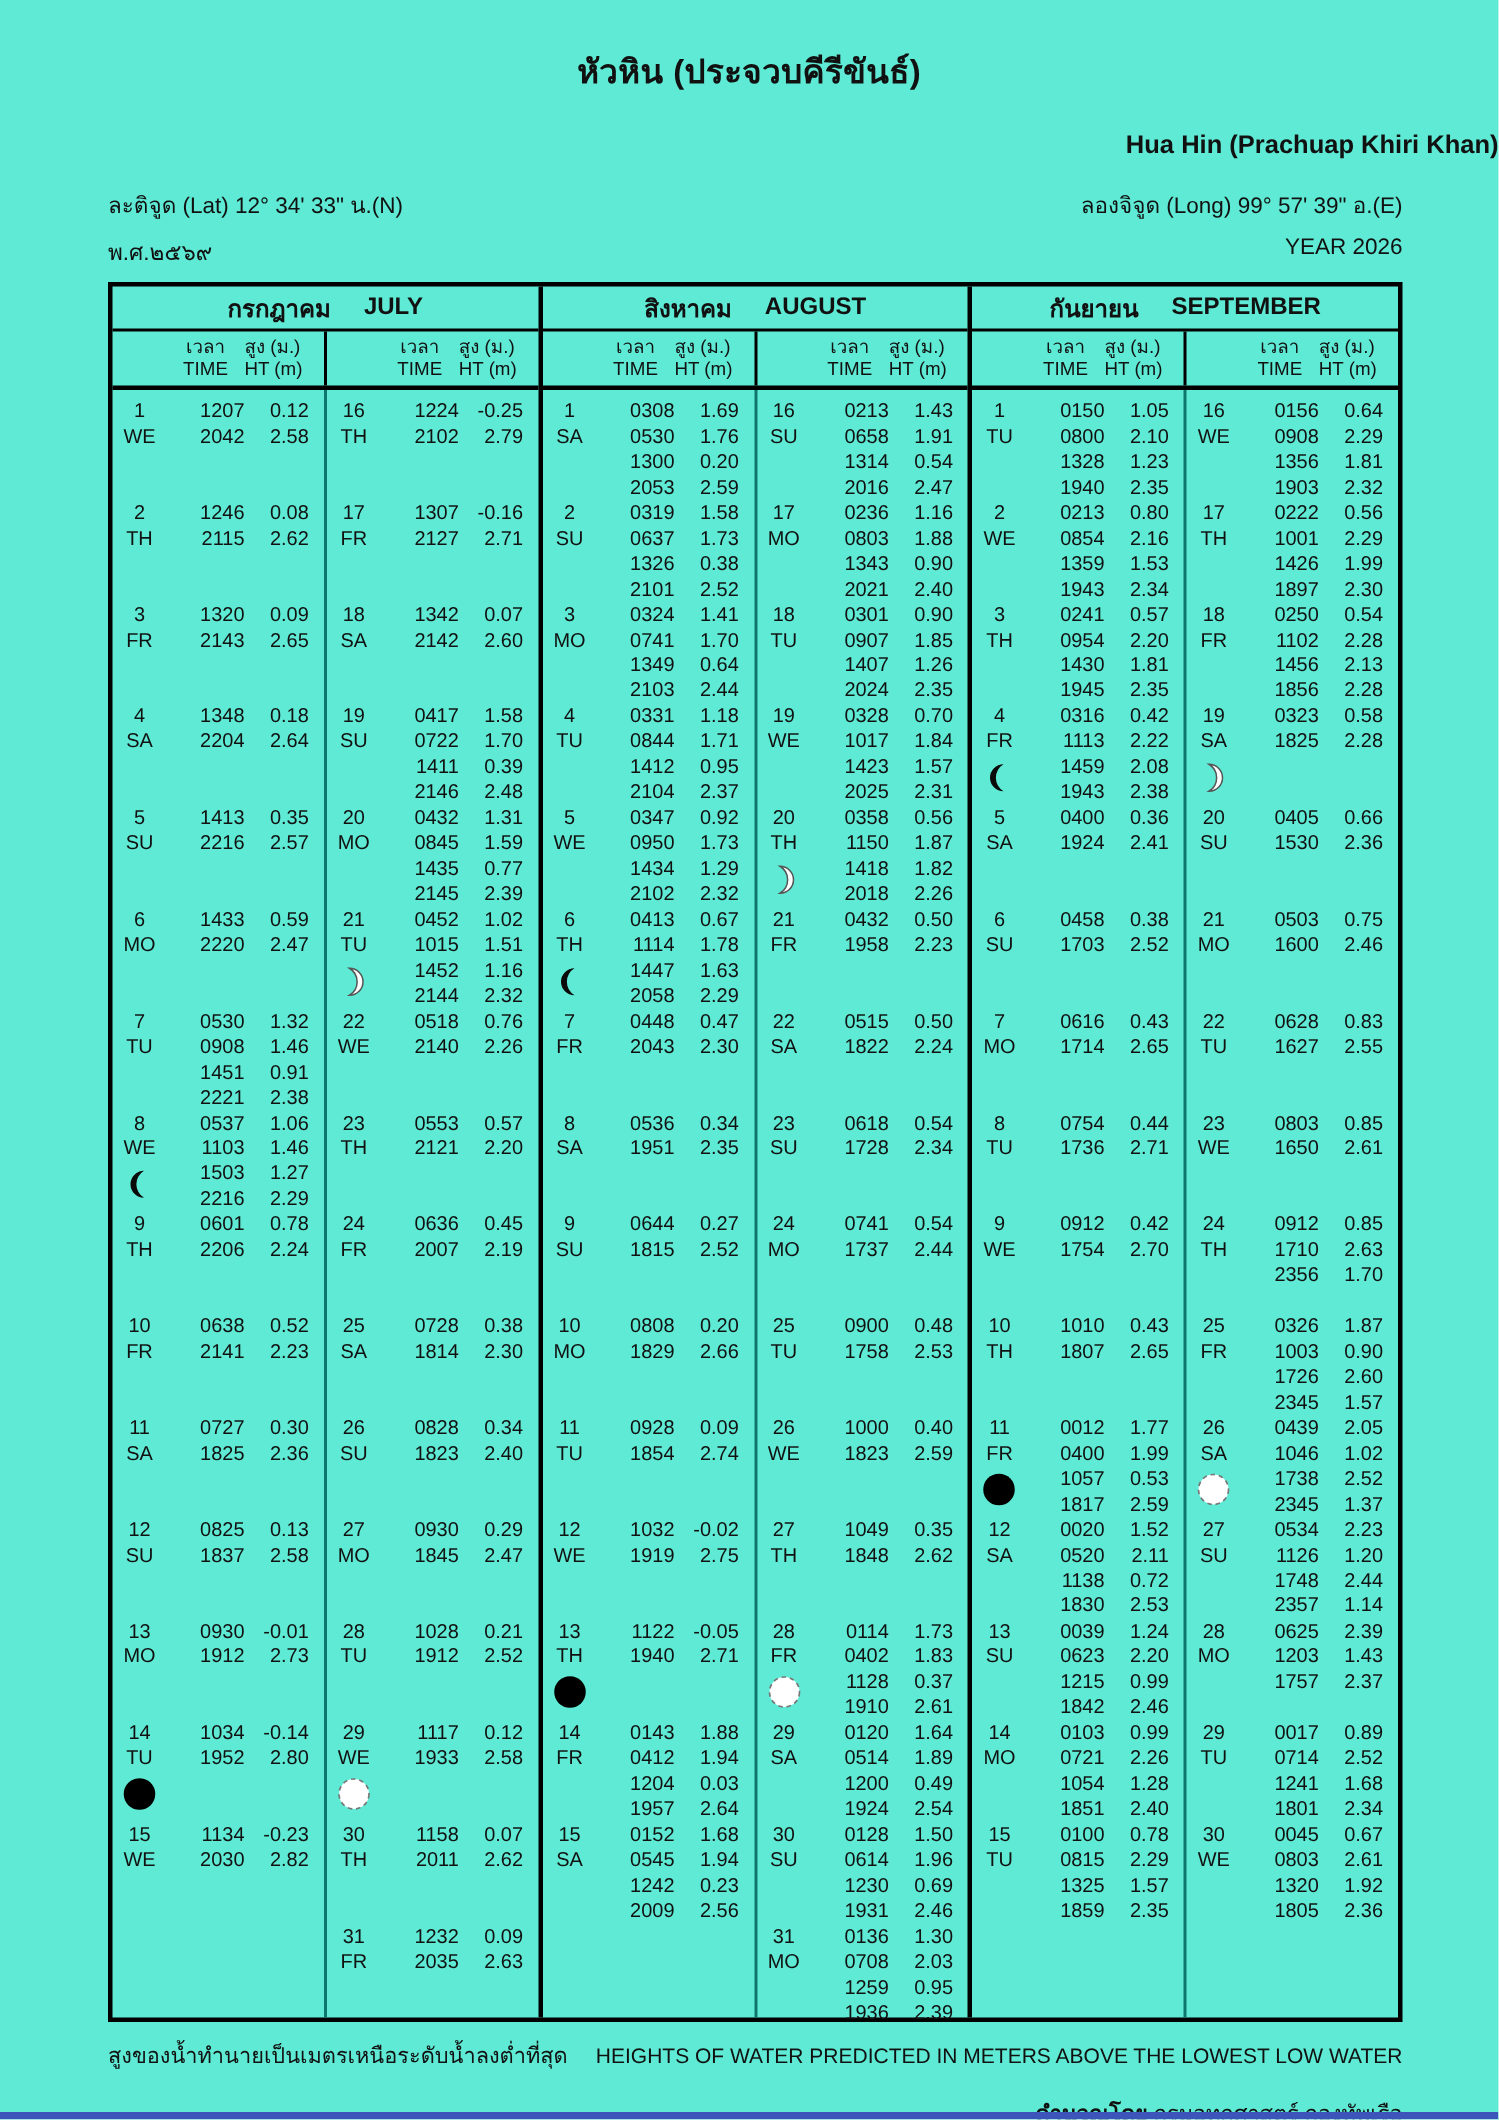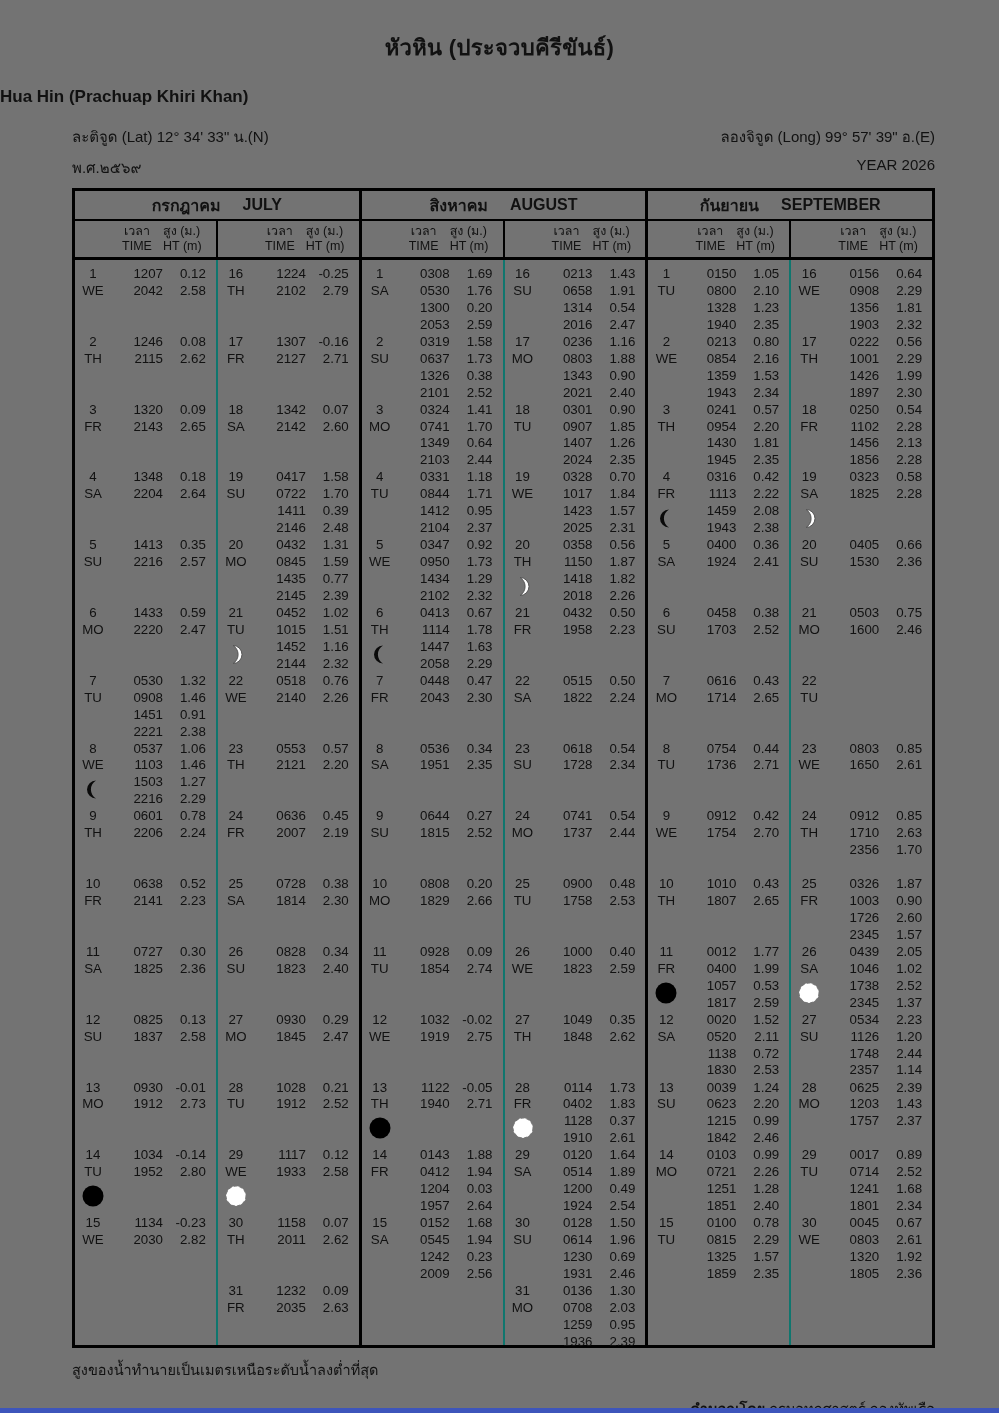--- a/index.html
+++ b/index.html
@@ -1,21 +1,21 @@
 <!DOCTYPE html>
 <html><head>
 <meta charset="utf-8">
 <style>
   html,body{margin:0;padding:0;background:#fff;}
   .page{
-    position:relative;width:999px;height:1413px;background:#737373;overflow:hidden;
+    position:relative;width:999px;height:1413px;background:#5eead4;overflow:hidden;
     font-family:"Liberation Sans","DejaVu Sans",sans-serif;color:#111;
   }
   .title-th{padding-top:30px;text-align:center;font-size:22px;font-weight:bold;letter-spacing:.3px;}
-  .title-en{margin-top:22px;text-align:left;font-size:17px;font-weight:bold;}
+  .title-en{margin-top:22px;text-align:right;font-size:17px;font-weight:bold;}
   .meta{width:863px;margin:18px 0 0 72px;display:flex;justify-content:space-between;font-size:15px;}
   .meta2{width:863px;margin:7px 0 0 72px;display:flex;justify-content:space-between;font-size:15px;}
   .tide-table{width:863px;margin:8px 0 0 72px;border:3px solid #000;display:flex;box-sizing:border-box;}
   .month{flex:1 1 0;min-width:0;}
   .month + .month{border-left:3px solid #000;}
   .m-head{height:28px;border-bottom:2px solid #000;display:flex;align-items:center;justify-content:center;gap:22px;font-size:16px;font-weight:bold;}
   .m-sub{display:flex;border-bottom:3px solid #000;}
   .sub-half{flex:1 1 0;min-width:0;display:grid;grid-template-columns:36px 52px 1fr;align-items:center;font-size:12.5px;padding:3px 0;}
   .sub-half.rt{border-left:2px solid #000;}
   .sh-time{grid-column:2;text-align:center;line-height:15px;}
@@ -1606,21 +1606,21 @@
               <div class="tides">
                 <div class="trow">
                   <span class="tt">0103</span>
                   <span class="tht">0.99</span>
                 </div>
                 <div class="trow">
                   <span class="tt">0721</span>
                   <span class="tht">2.26</span>
                 </div>
                 <div class="trow">
-                  <span class="tt">1251</span>
+                  <span class="tt">1054</span>
                   <span class="tht">1.28</span>
                 </div>
                 <div class="trow">
                   <span class="tt">1851</span>
                   <span class="tht">2.40</span>
                 </div>
               </div>
             </div>
             <div class="day" style="grid-row: 15;">
               <div class="dlab">
@@ -1771,20 +1771,30 @@
                   <span class="tt">1600</span>
                   <span class="tht">2.46</span>
                 </div>
               </div>
             </div>
             <div class="day" style="grid-row: 7;">
               <div class="dlab">
                 <span>22</span>
                 <span>TU</span>
               </div>
+              <div class="tides">
+                <div class="trow">
+                  <span class="tt">0628</span>
+                  <span class="tht">0.83</span>
+                </div>
+                <div class="trow">
+                  <span class="tt">1627</span>
+                  <span class="tht">2.55</span>
+                </div>
+              </div>
             </div>
             <div class="day" style="grid-row: 8;">
               <div class="dlab">
                 <span>23</span>
                 <span>WE</span>
               </div>
               <div class="tides">
                 <div class="trow">
                   <span class="tt">0803</span>
                   <span class="tht">0.85</span>
@@ -1960,19 +1970,20 @@
                 </div>
               </div>
             </div>
           </div>
         </div>
       </div>
     </div>
 
   <div class="foot1">
     <span class="th-note">สูงของน้ำทำนายเป็นเมตรเหนือระดับน้ำลงต่ำที่สุด</span>
+    <span class="en-note">HEIGHTS OF WATER PREDICTED IN METERS ABOVE THE LOWEST LOW WATER</span>
   </div>
   <div class="foot2">
     <span class="bold">คำนวณโดย</span><span> กรมอุทกศาสตร์ กองทัพเรือ</span>
   </div>
 
   <div class="scan-edge" style="background: rgb(61, 85, 187);"></div>
 </div>
 
 </body></html>

